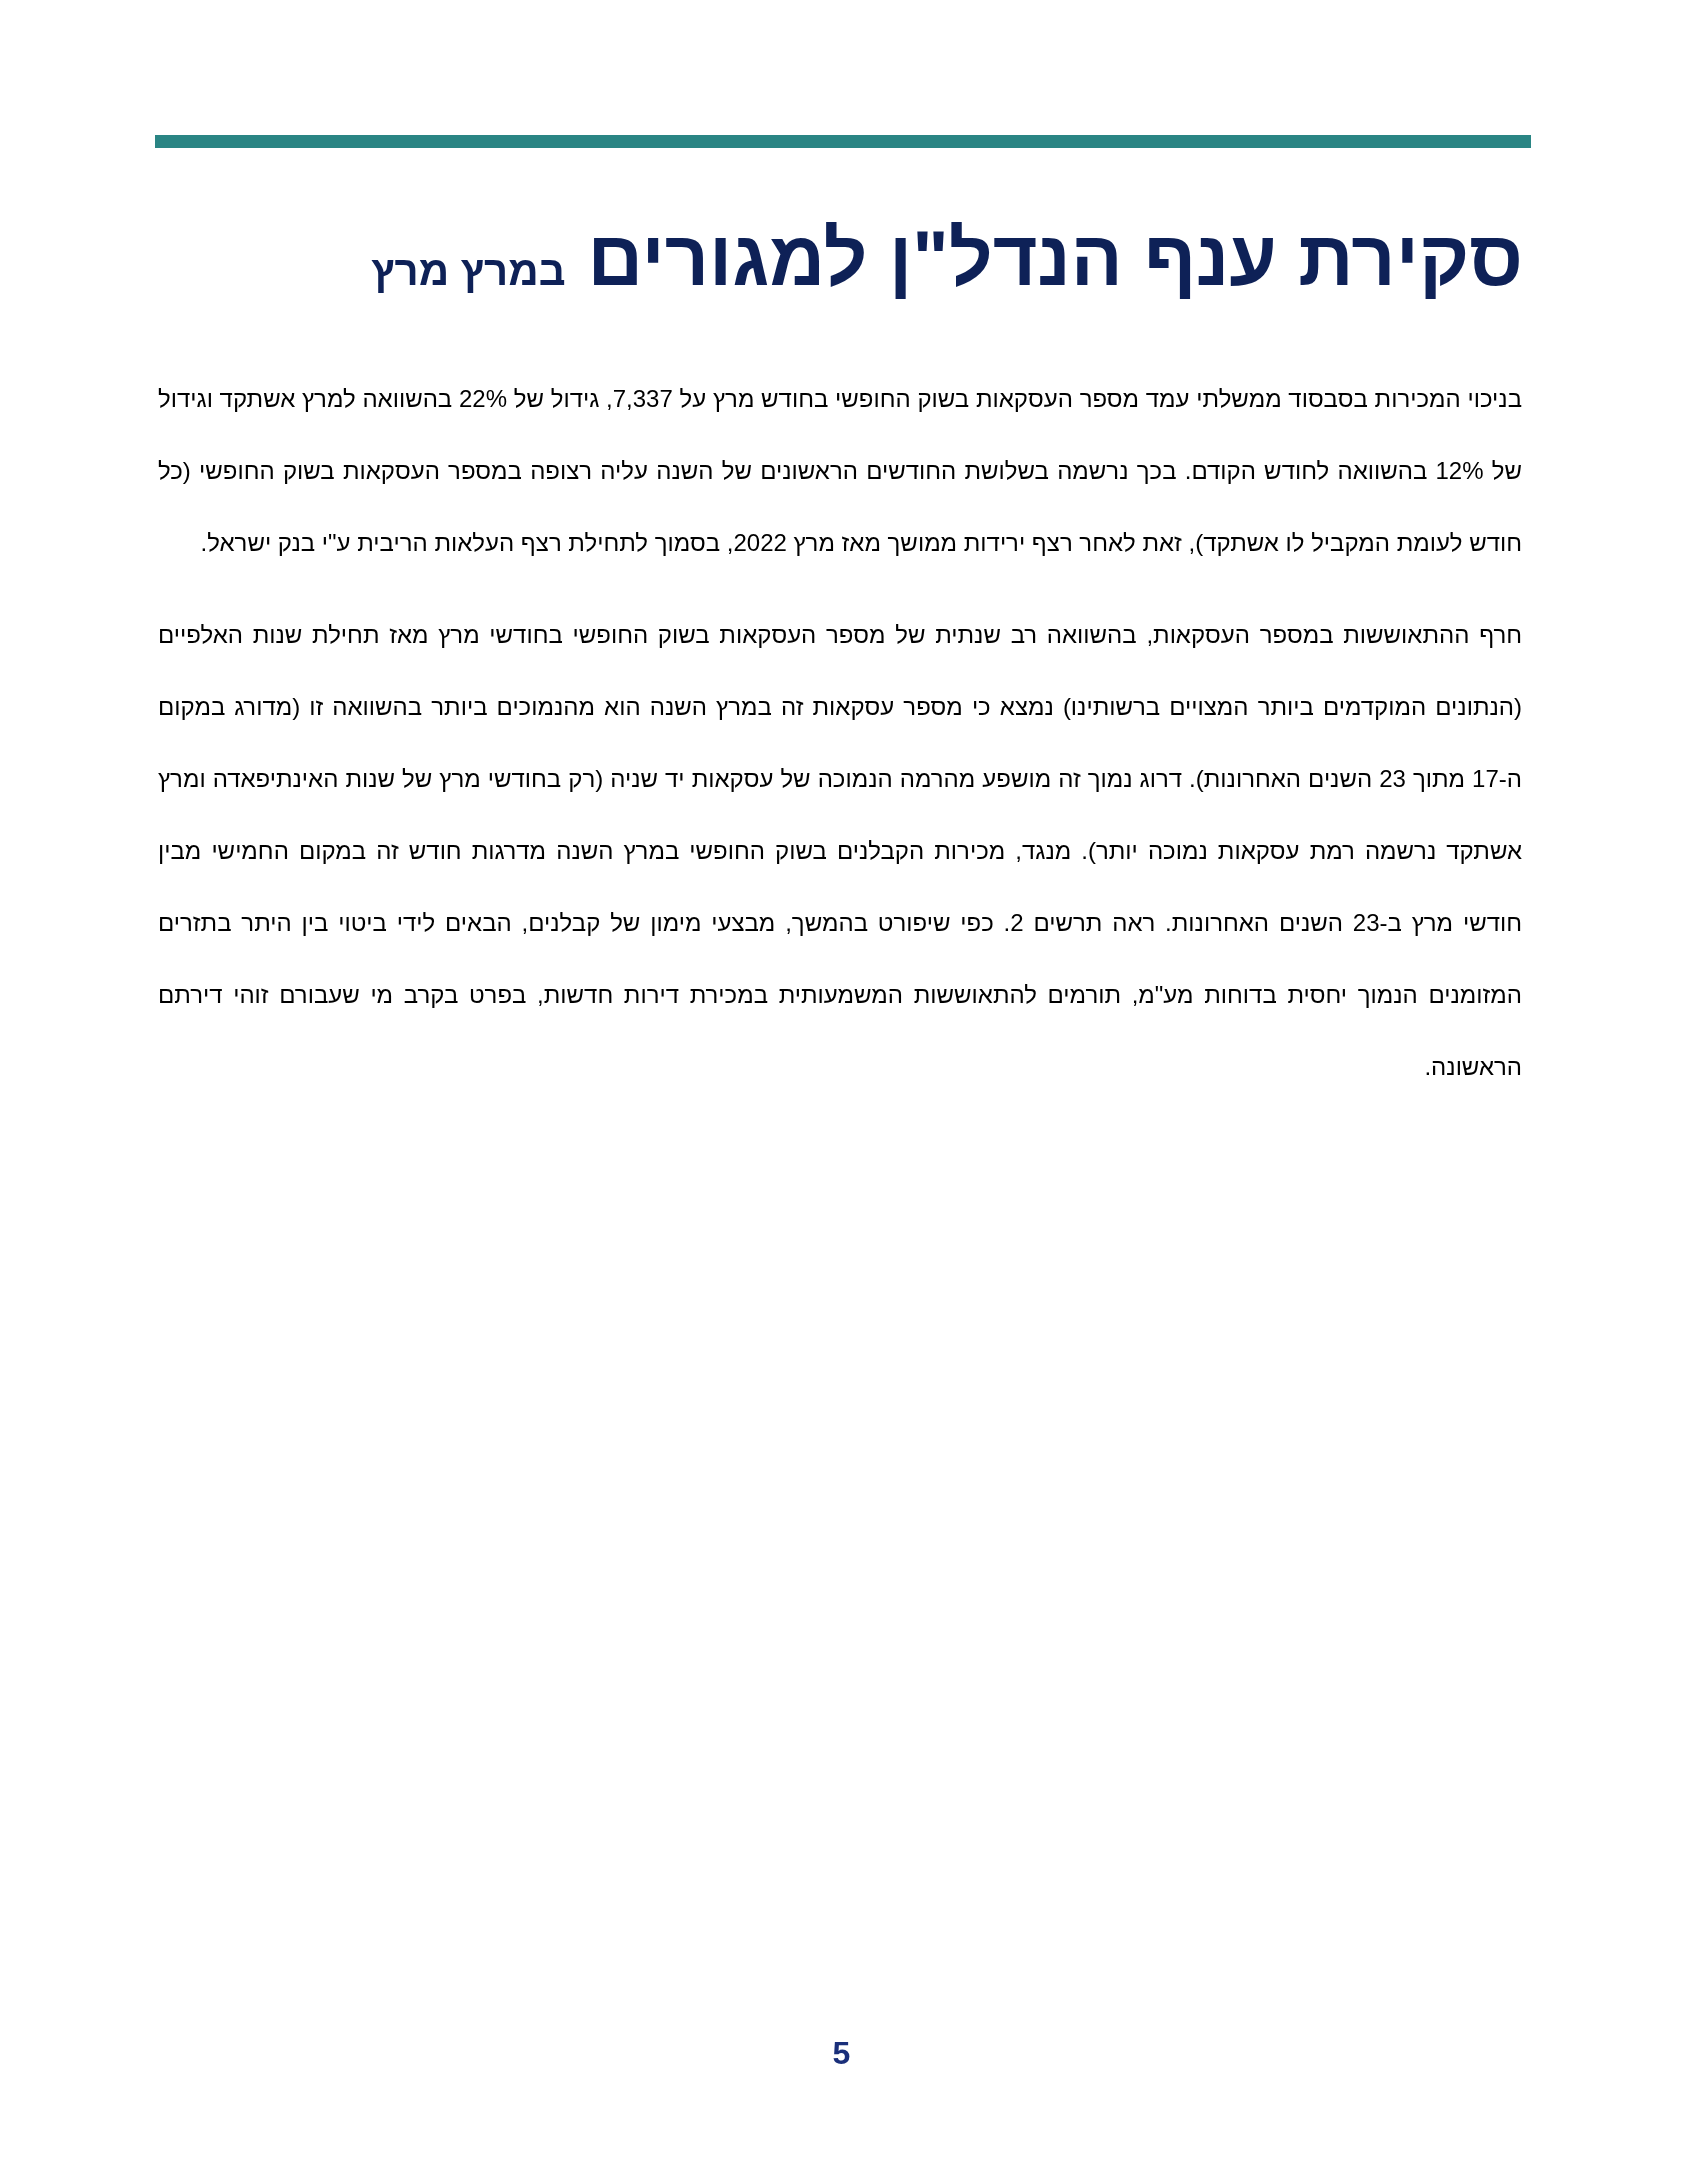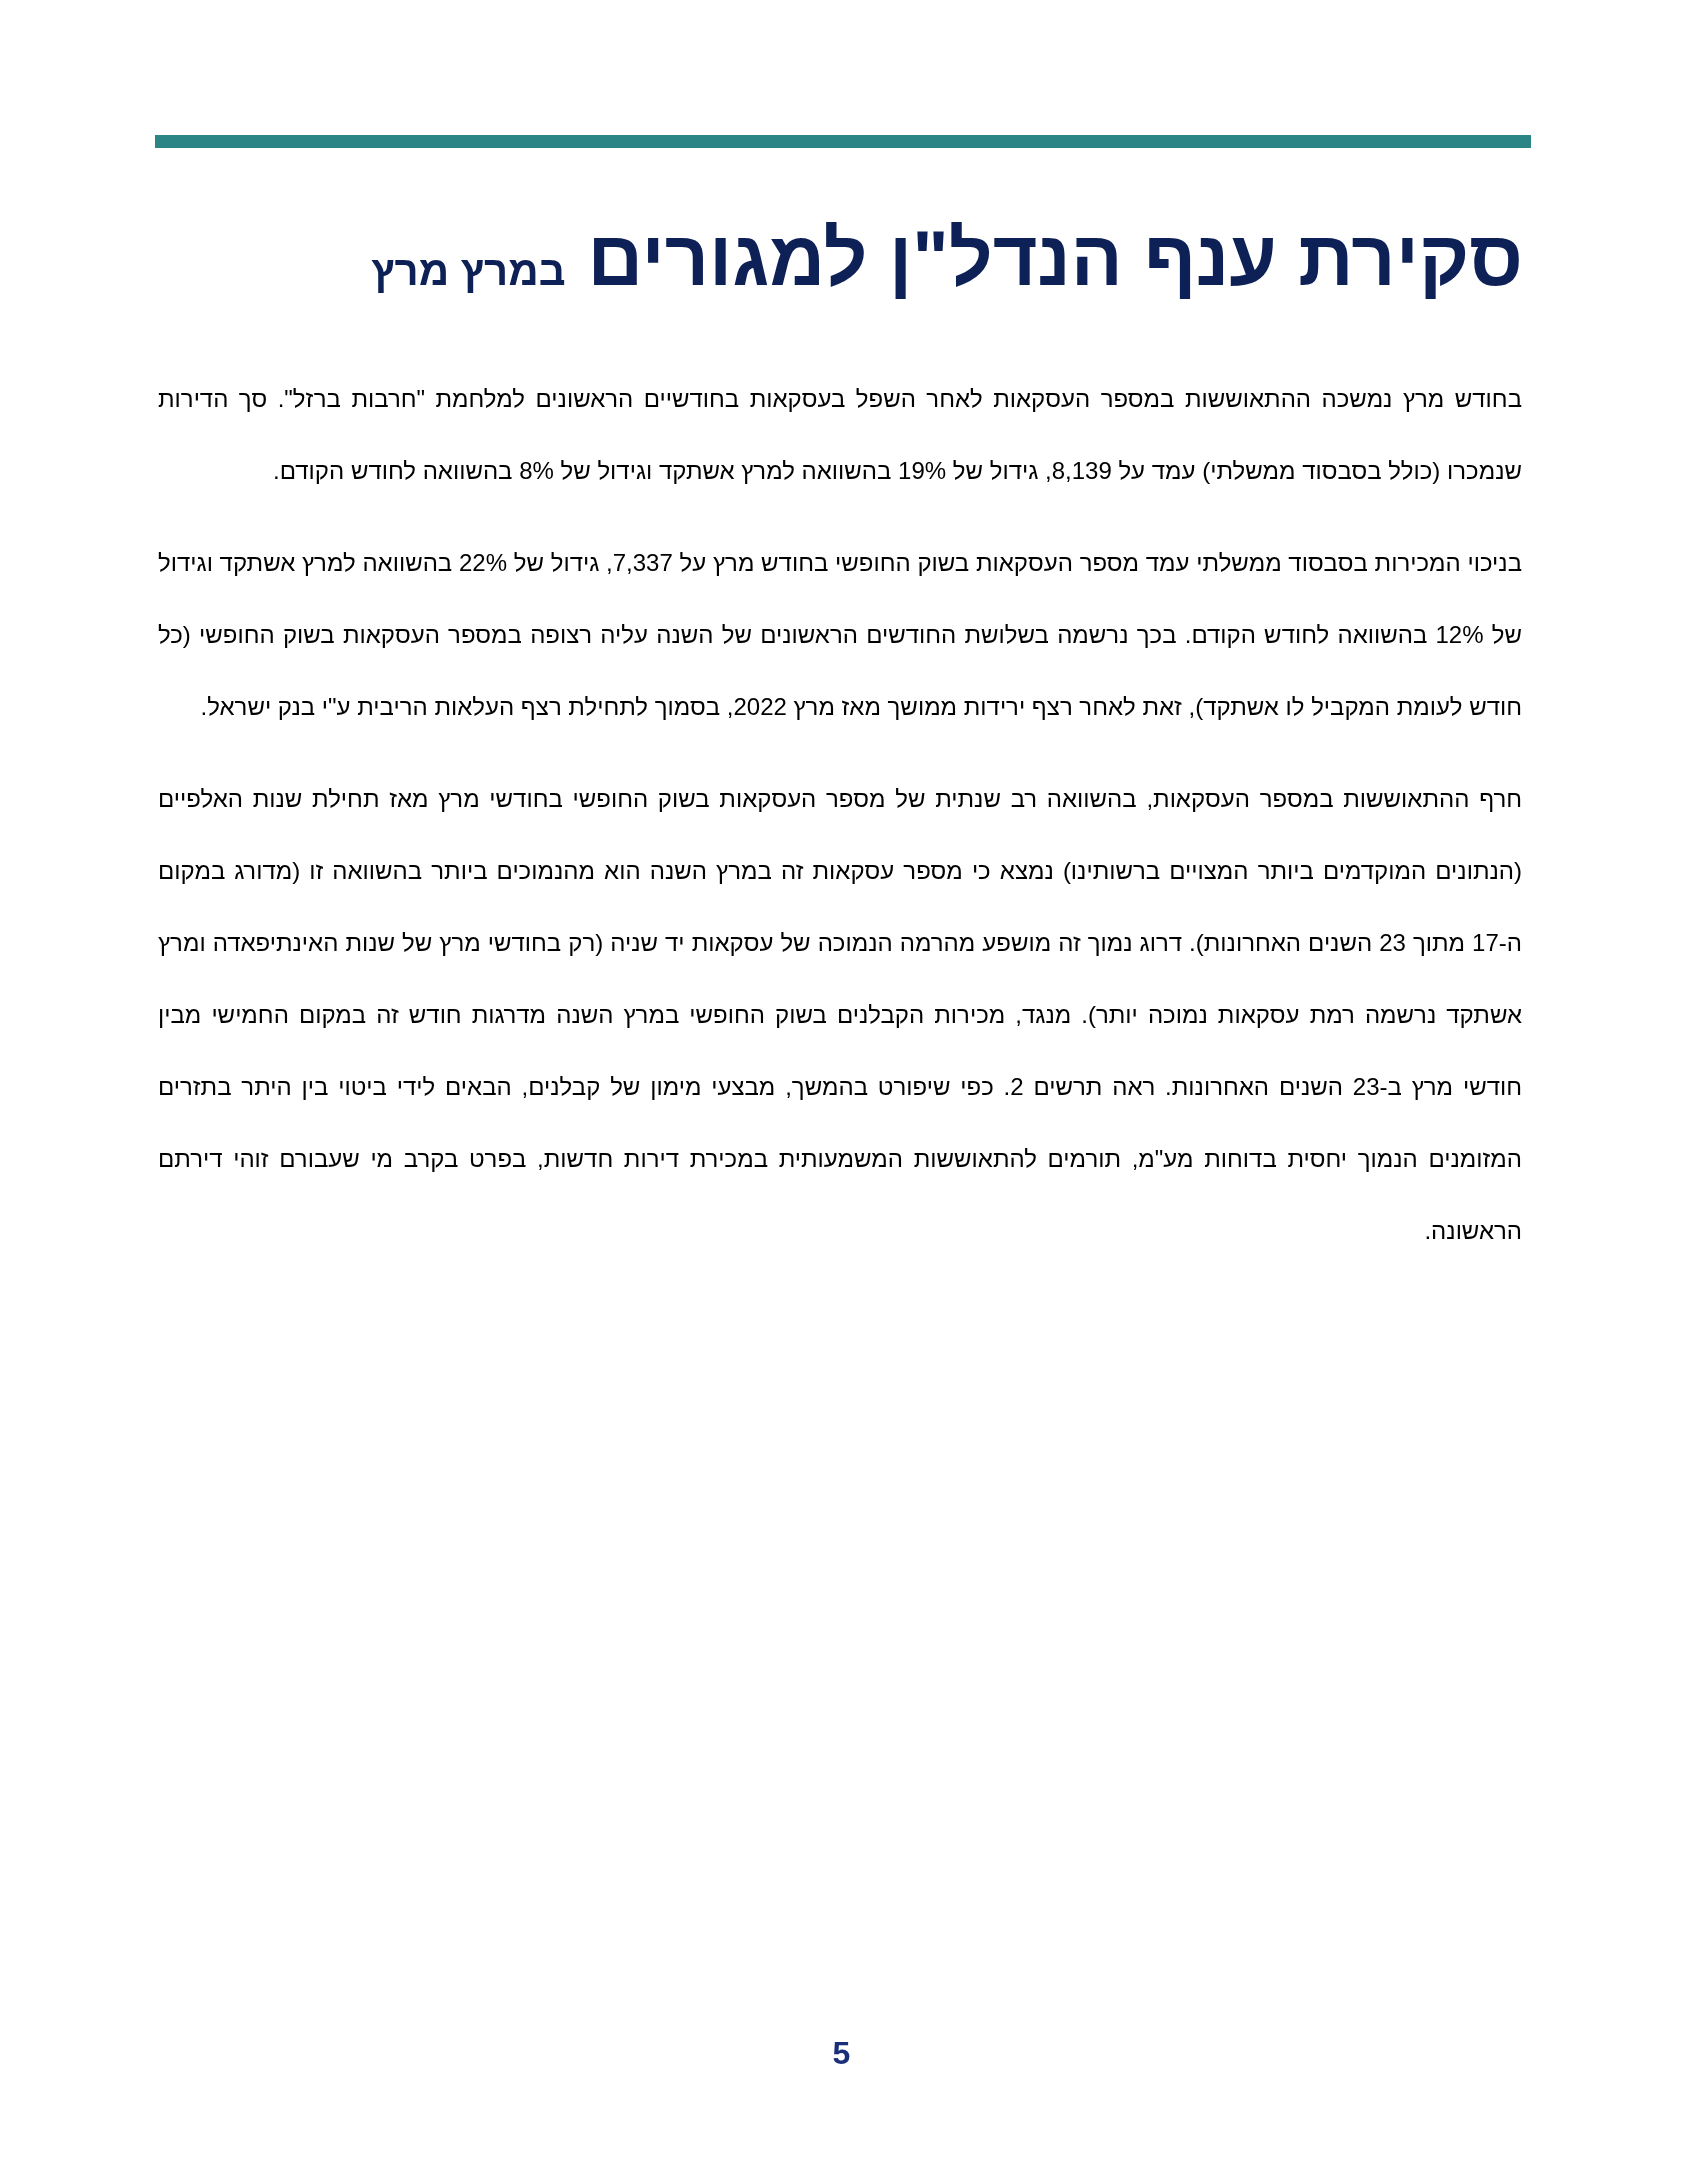--- a/index.html
+++ b/index.html
@@ -74,19 +74,18 @@
 </head>
 <body>
 
 <div class="top-rule"></div>
 
 <div class="title">
   <span class="main">סקירת ענף הנדל"ן למגורים</span><span class="sub">במרץ מרץ</span>
 </div>
 
 <div class="body">
-  <p class="para">בחודש מרץ נמשכה ההתאוששות במספר העסקאות לאחר השפל בעסקאות בחודשיים הראשונים למלחמת "חרבות ברזל".  סך הדירות שנמכרו  (כולל בסבסוד ממשלתי) עמד על 8,139, גידול של 19% בהשוואה למרץ אשתקד וגידול של 8% בהשוואה לחודש הקודם.</p>
   <p class="para">בניכוי המכירות בסבסוד ממשלתי עמד מספר העסקאות בשוק החופשי בחודש מרץ על 7,337,  גידול של 22% בהשוואה למרץ אשתקד וגידול של 12% בהשוואה לחודש הקודם. בכך נרשמה בשלושת החודשים  הראשונים של השנה עליה רצופה במספר העסקאות בשוק החופשי (כל חודש לעומת המקביל לו אשתקד), זאת לאחר רצף ירידות ממושך מאז מרץ 2022, בסמוך לתחילת רצף העלאות הריבית ע"י בנק ישראל.</p>
   <p class="para">חרף ההתאוששות במספר העסקאות, בהשוואה רב שנתית של מספר העסקאות בשוק החופשי בחודשי מרץ מאז תחילת שנות האלפיים (הנתונים המוקדמים ביותר המצויים ברשותינו) נמצא כי מספר עסקאות זה במרץ השנה הוא מהנמוכים ביותר בהשוואה זו (מדורג במקום ה-17 מתוך 23 השנים האחרונות). דרוג נמוך זה מושפע מהרמה הנמוכה של עסקאות יד שניה (רק בחודשי מרץ של שנות האינתיפאדה ומרץ אשתקד נרשמה רמת עסקאות נמוכה יותר). מנגד, מכירות הקבלנים בשוק החופשי במרץ השנה מדרגות חודש זה במקום החמישי מבין חודשי מרץ ב-23 השנים האחרונות. ראה תרשים 2. כפי שיפורט בהמשך, מבצעי מימון של קבלנים, הבאים לידי ביטוי בין היתר בתזרים המזומנים הנמוך יחסית בדוחות מע"מ, תורמים להתאוששות המשמעותית במכירת דירות חדשות, בפרט בקרב מי שעבורם זוהי דירתם הראשונה.</p>
 </div>
 
 <div class="page-number">5</div>
 
 
 </body></html>

